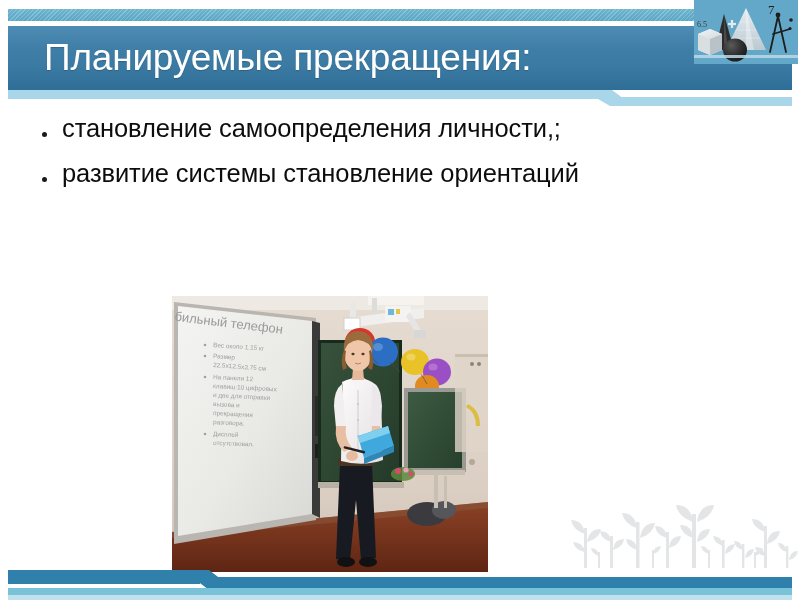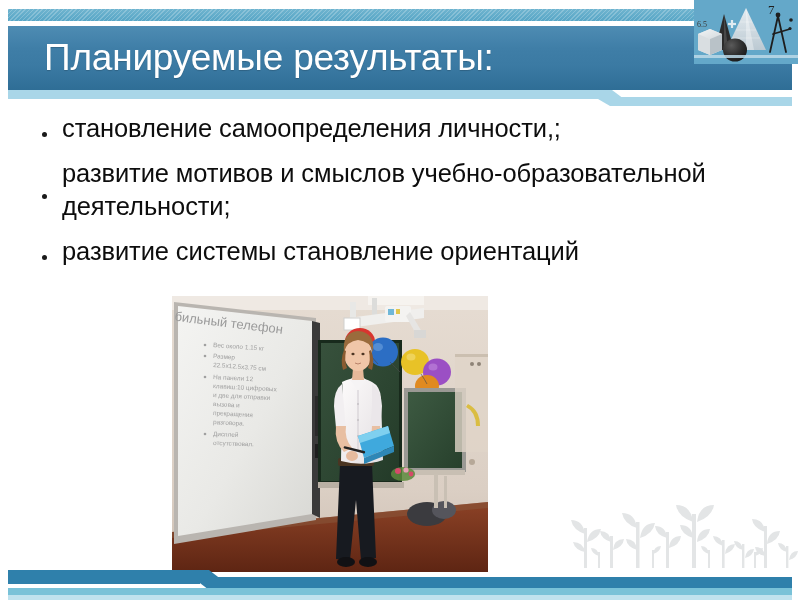--- a/index.html
+++ b/index.html
@@ -232,21 +232,21 @@
 </style>
 </head>
 <body>
 
 <div id="slide">
 
   <div class="hdr-thin-bar"></div>
 
   <div class="hdr-main"></div>
 
-  <div class="hdr-title">Планируемые результаты:</div>
+  <div class="hdr-title">Планируемые прекращения:</div>
 
   <div class="hdr-deco">
     <svg width="104" height="64" viewBox="0 0 104 64">
       <defs>
         <linearGradient id="pyr" x1="0" y1="0" x2="0" y2="1">
           <stop offset="0%" stop-color="#f0f2f4"></stop>
           <stop offset="100%" stop-color="#c3ccd3"></stop>
         </linearGradient>
         <linearGradient id="cubeTop" x1="0" y1="0" x2="1" y2="1">
           <stop offset="0%" stop-color="#f2f4f5"></stop>
@@ -308,24 +308,20 @@
     <div class="seg-b"></div>
   </div>
 
   <div class="body-list">
 
     <div class="bullet-row">
       <span class="bullet-dot"></span>
       <span class="bullet-text">становление самоопределения личности,;</span>
     </div>
 
-    <div class="bullet-row">
-      <span class="bullet-dot"></span>
-      <span class="bullet-text">развитие мотивов и смыслов учебно-образовательной деятельности;</span>
-    </div>
 
     <div class="bullet-row">
       <span class="bullet-dot"></span>
       <span class="bullet-text">развитие системы становление ориентаций</span>
     </div>
 
   </div>
 
   <div class="photo">
     <svg width="316" height="276" viewBox="0 0 316 276">

